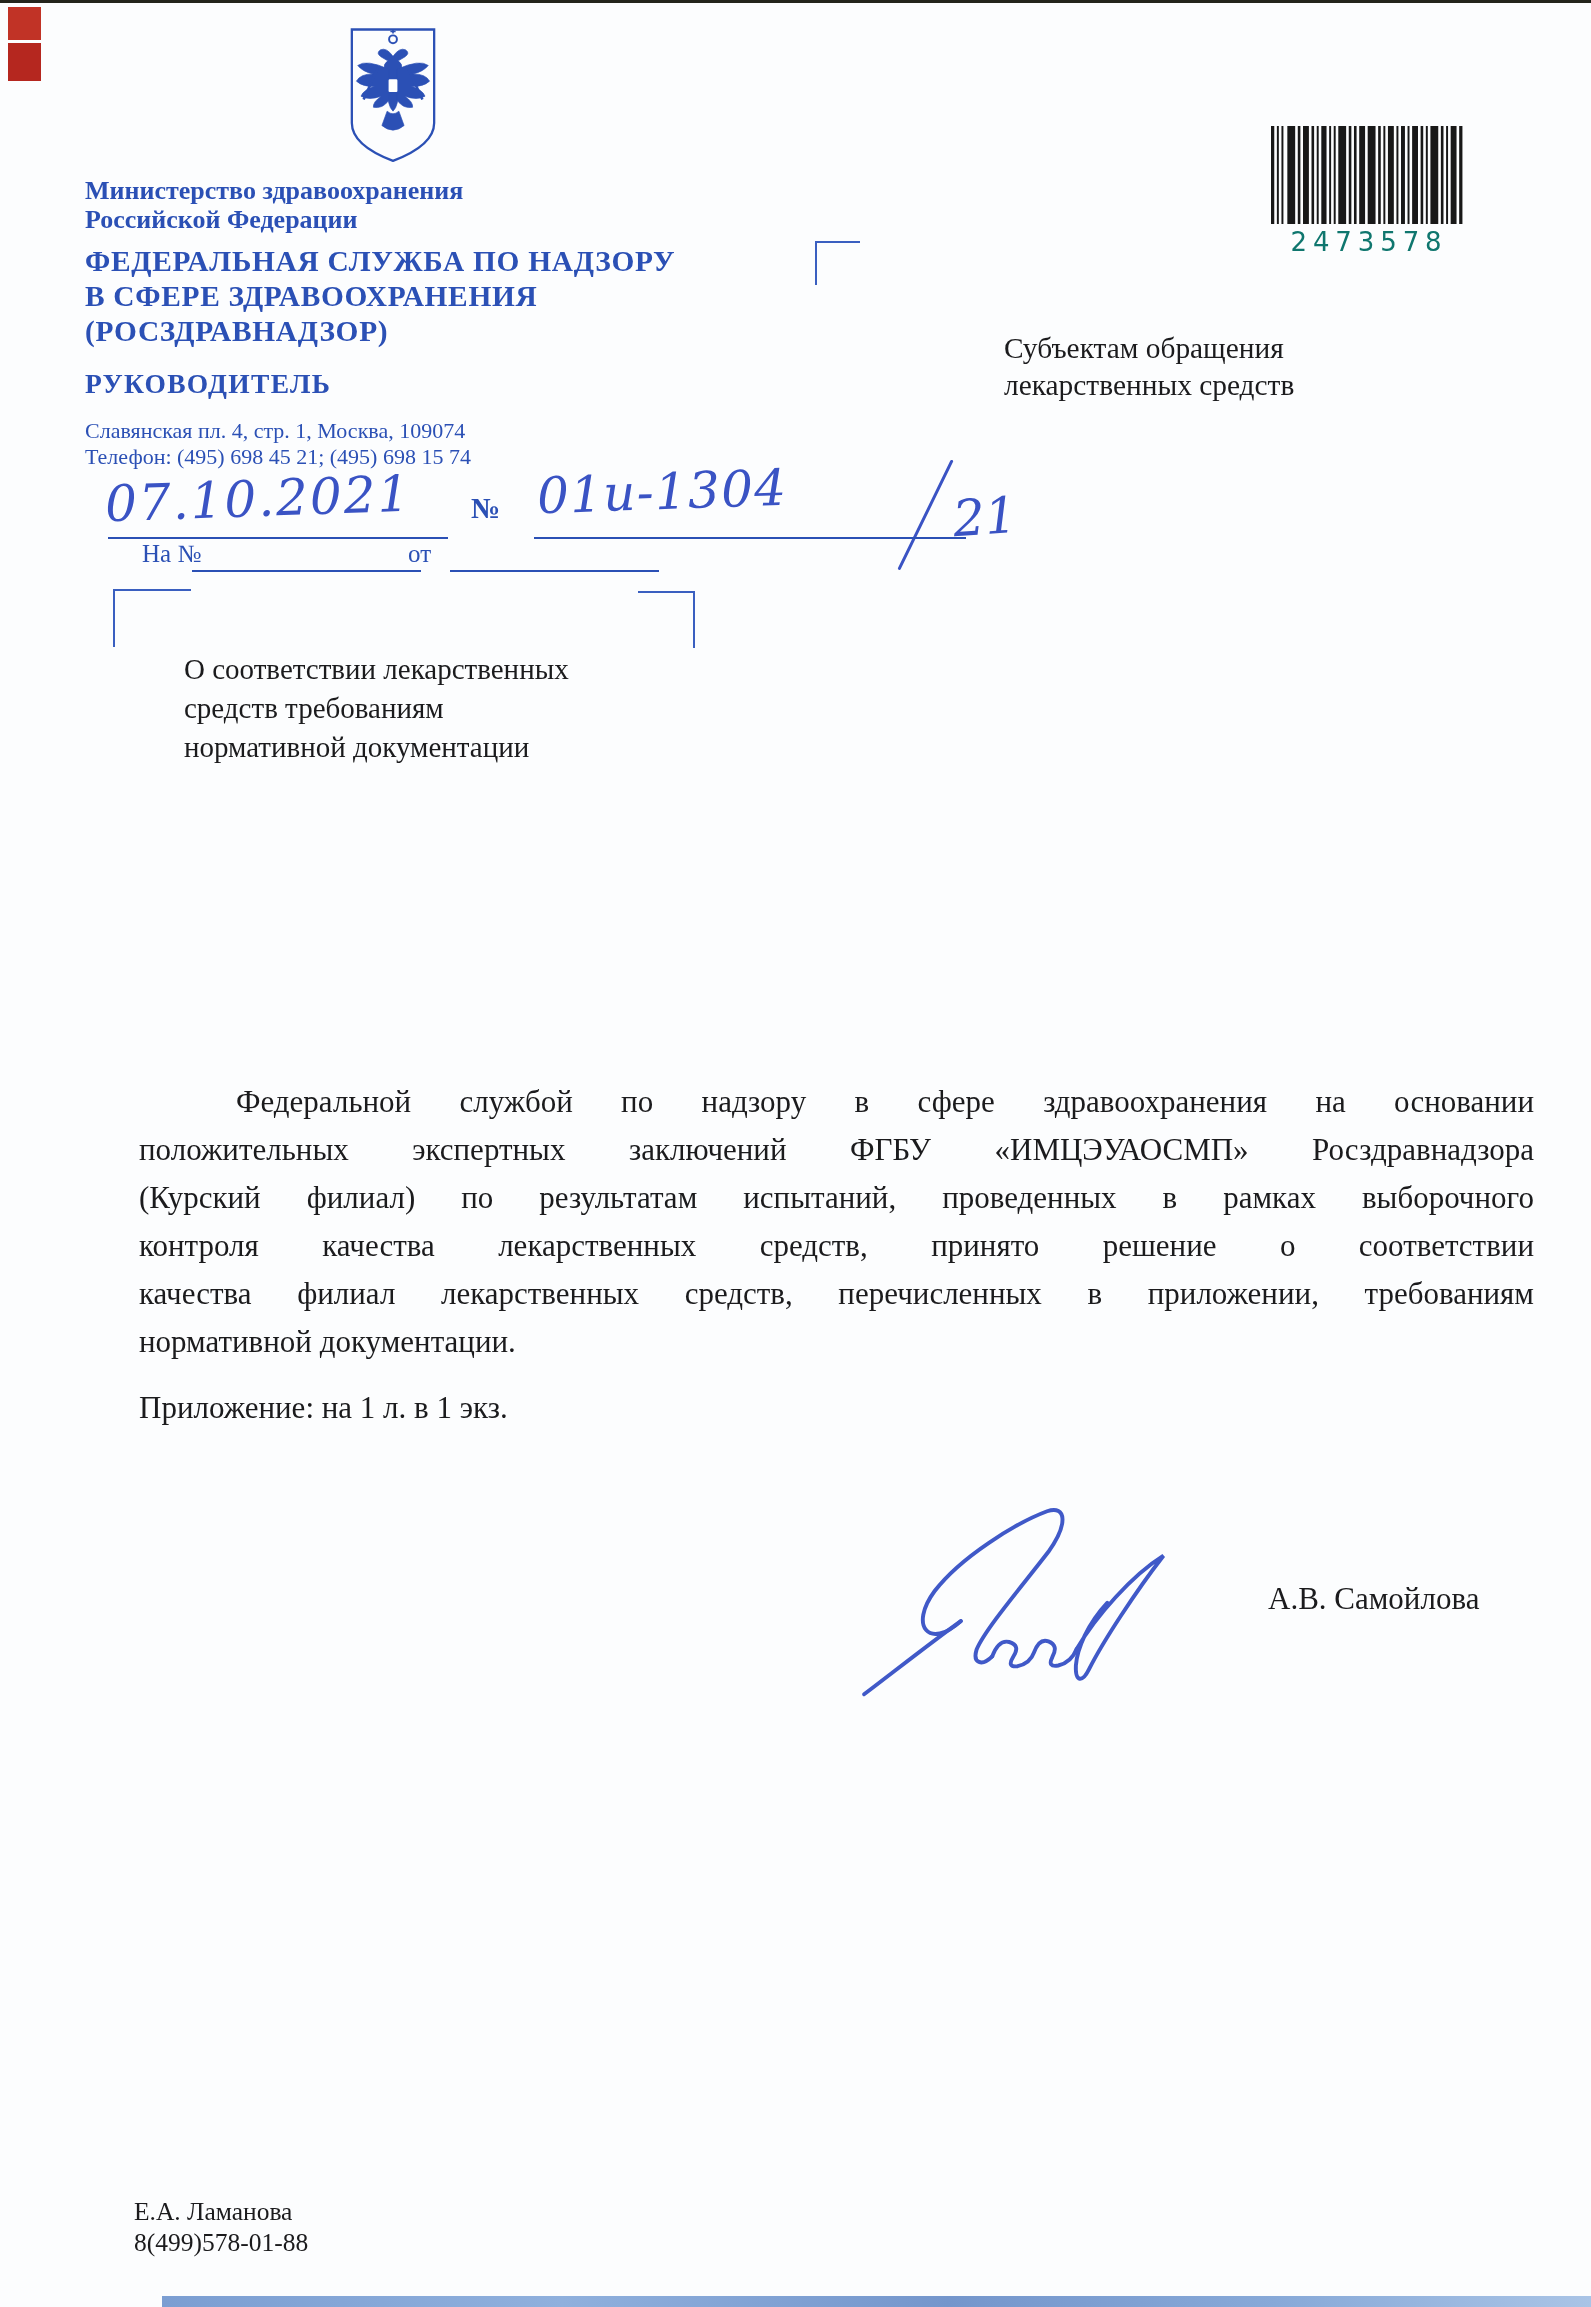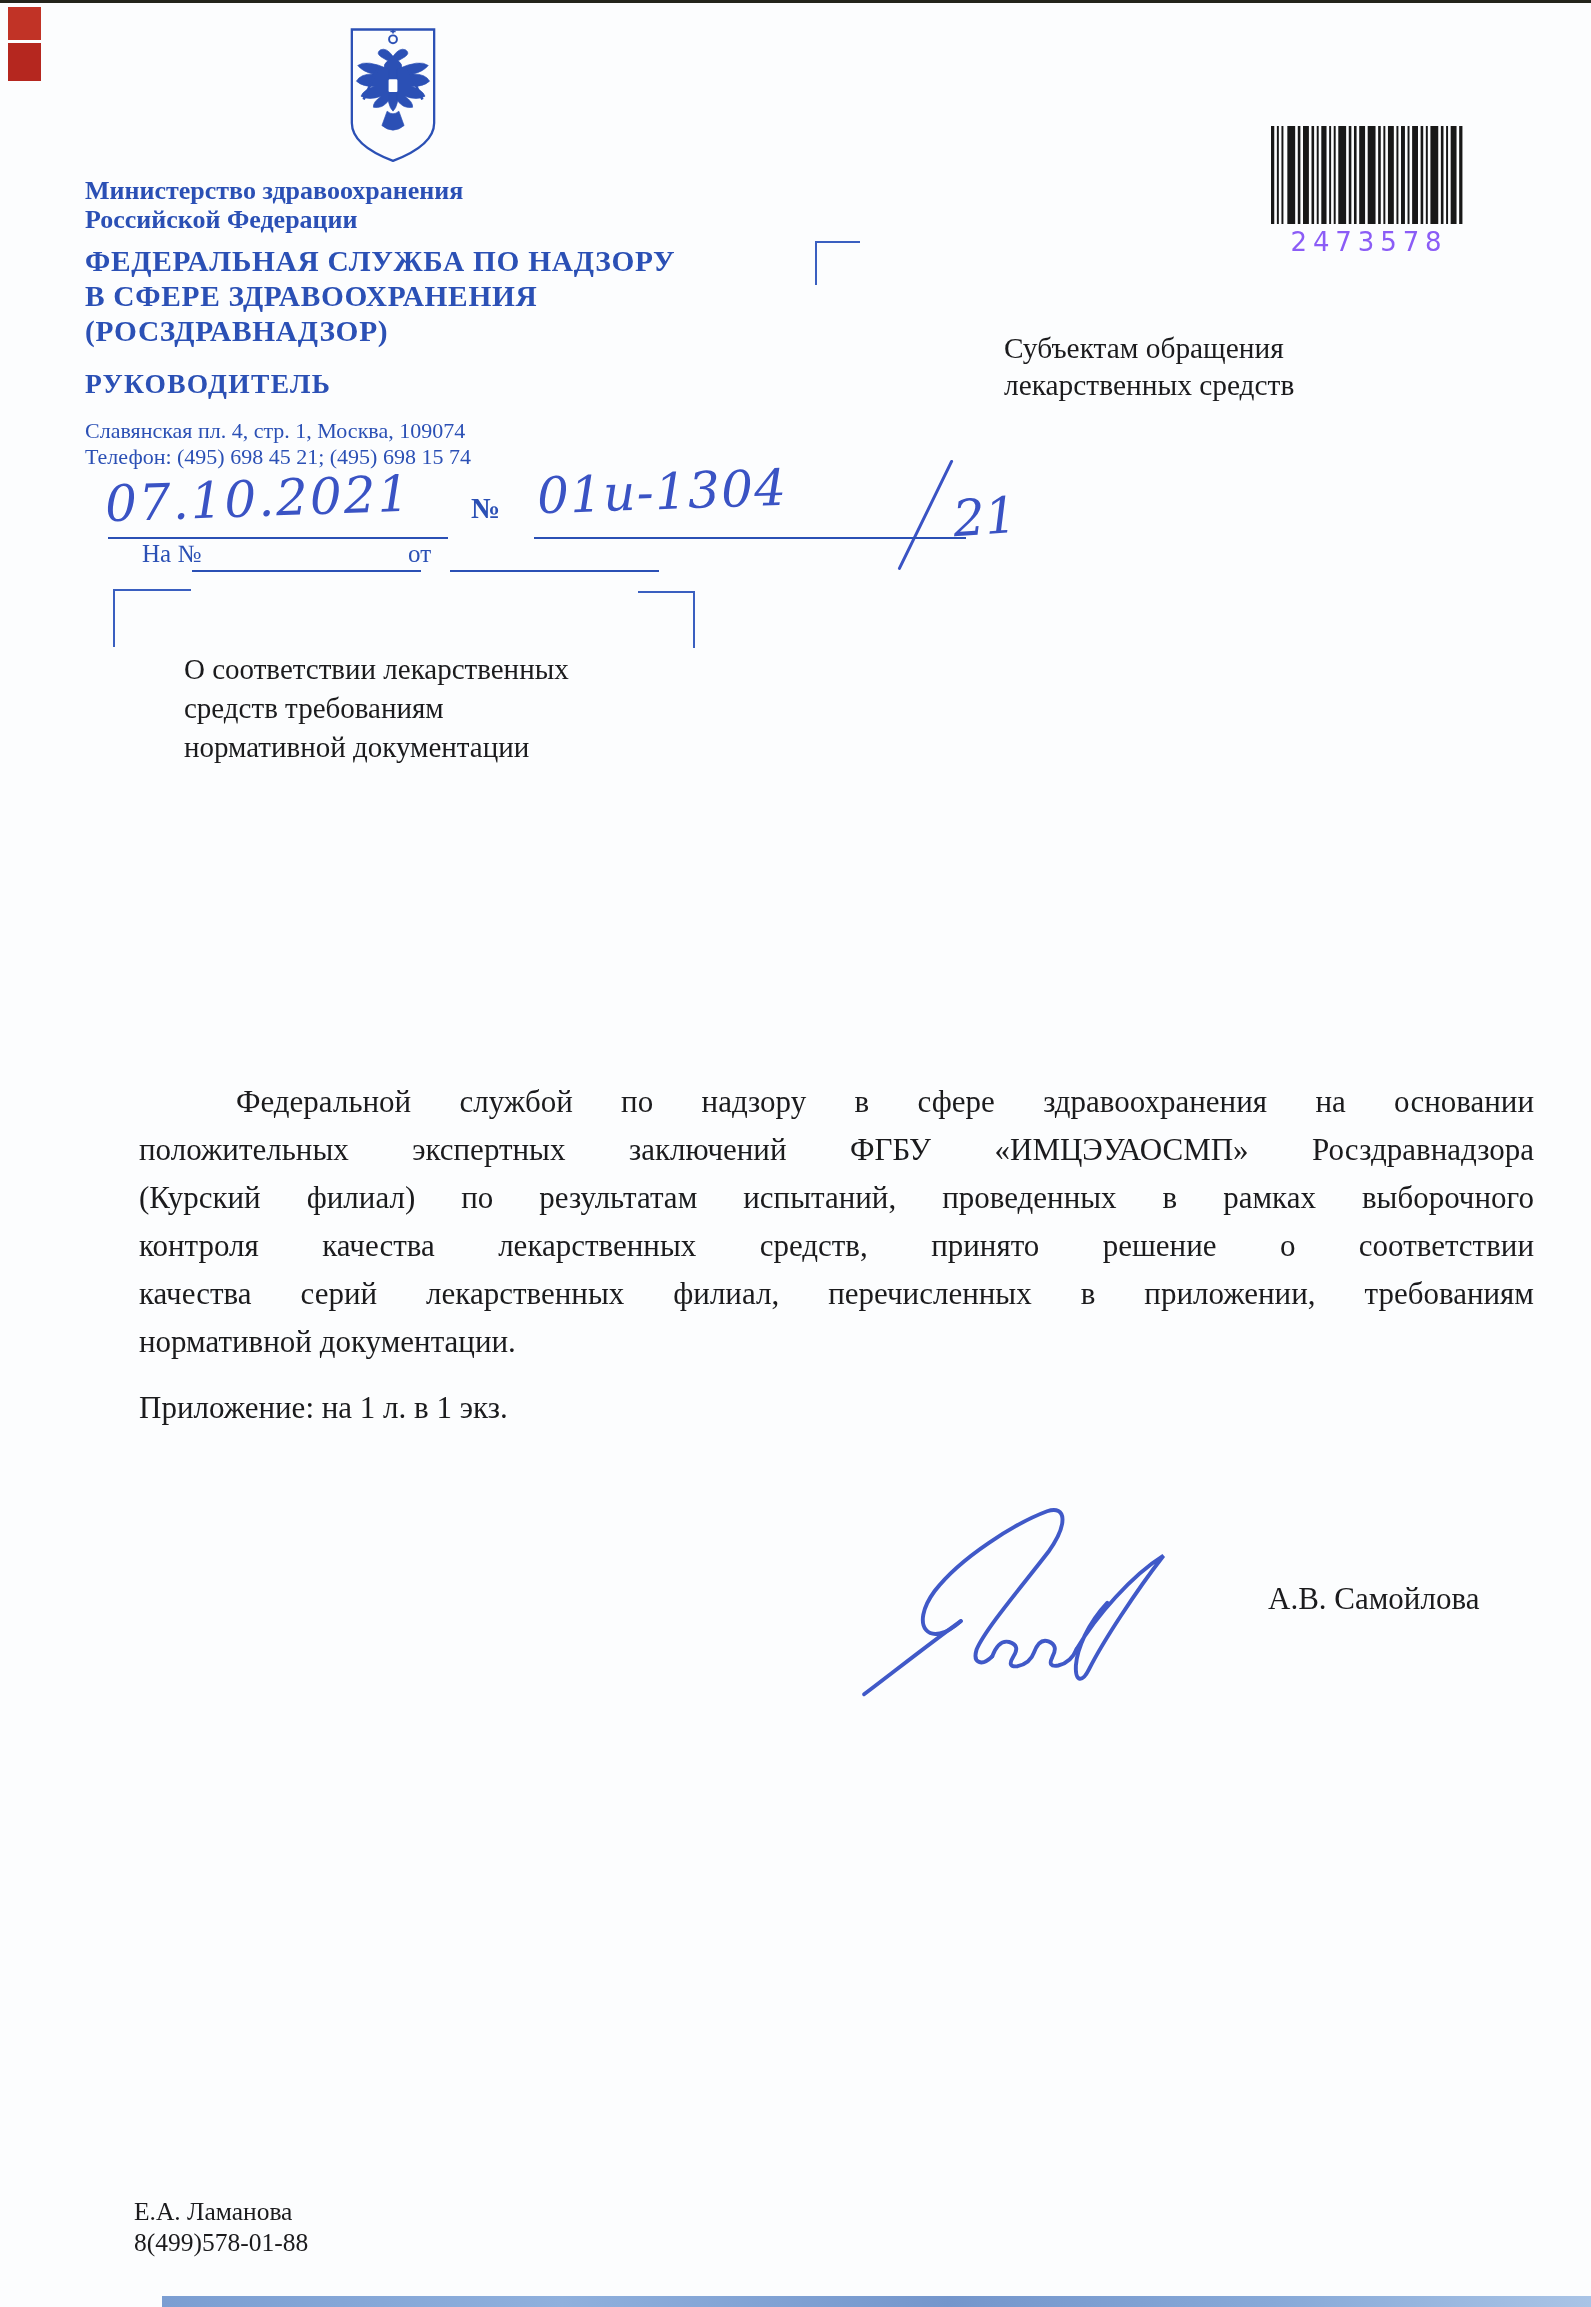--- a/index.html
+++ b/index.html
@@ -48,21 +48,21 @@
   
   .corner{position:absolute;}
   .c-tl{border-top:2.6px solid #3a5fc0;border-left:2.6px solid #3a5fc0;}
   .c-tr{border-top:2.6px solid #3a5fc0;border-right:2.6px solid #3a5fc0;}
   .corner-upper{left:815px;top:241px;width:43px;height:42px;}
   .corner-lower-left{left:113px;top:589px;width:76px;height:56px;}
   .corner-lower-right{left:638px;top:591px;width:55px;height:55px;}
 
   
   .barcode-block{position:absolute;left:1271px;top:126px;width:196px;text-align:center;}
-  .barcode-digits{margin-top:1.3px;font-family:"DejaVu Sans", sans-serif;font-size:26px;letter-spacing:5.9px;color:#8b5cf6;}
+  .barcode-digits{margin-top:1.3px;font-family:"DejaVu Sans", sans-serif;font-size:26px;letter-spacing:5.9px;color:#0f766e;}
 
   
   .recipient{position:absolute;left:1004px;top:330px;width:432px;font-size:29.4px;line-height:37px;}
   .subject{position:absolute;left:171px;top:650px;width:484px;font-size:29px;line-height:39px;margin-left:13px;}
 
   
   .body-text{position:absolute;left:139px;top:1078px;width:1395px;font-size:31px;}
   .jline{height:48px;line-height:48px;text-align:justify;text-align-last:justify;}
   .jline.first{text-indent:97px;}
   .jline.last{text-align-last:left;}
@@ -182,21 +182,21 @@
     <div>О соответствии лекарственных</div>
     <div>средств требованиям</div>
     <div>нормативной документации</div>
   </div>
 
   <div class="body-text">
     <div class="jline first">Федеральной службой по надзору в сфере здравоохранения на основании</div>
     <div class="jline">положительных экспертных заключений ФГБУ «ИМЦЭУАОСМП» Росздравнадзора</div>
     <div class="jline">(Курский филиал) по результатам испытаний, проведенных в рамках выборочного</div>
     <div class="jline">контроля качества лекарственных средств, принято решение о соответствии</div>
-    <div class="jline">качества серий лекарственных филиал, перечисленных в приложении, требованиям</div>
+    <div class="jline">качества филиал лекарственных средств, перечисленных в приложении, требованиям</div>
     <div class="jline last">нормативной документации.</div>
   </div>
 
   <div class="attachment">Приложение: на 1 л. в 1 экз.</div>
 
   <svg class="signature" width="353" height="203" viewBox="0 0 540 310">
     <g fill="none" stroke="#4059c8" stroke-width="6" stroke-linecap="round">
       <path d="M20 300 C 70 262 130 215 168 188"></path>
       <path d="M168 188 C 120 232 88 196 128 142 C 168 90 252 38 300 20 C 330 10 332 40 302 82 C 262 134 204 202 192 232 C 186 252 200 258 216 242"></path>
       <path d="M216 242 q 10 -26 26 -22 q 18 5 6 23 q -10 16 7 14 q 19 -4 25 -21 q 8 -22 22 -17 q 16 6 6 24 q -8 16 9 13 q 20 -5 28 -25"></path>

